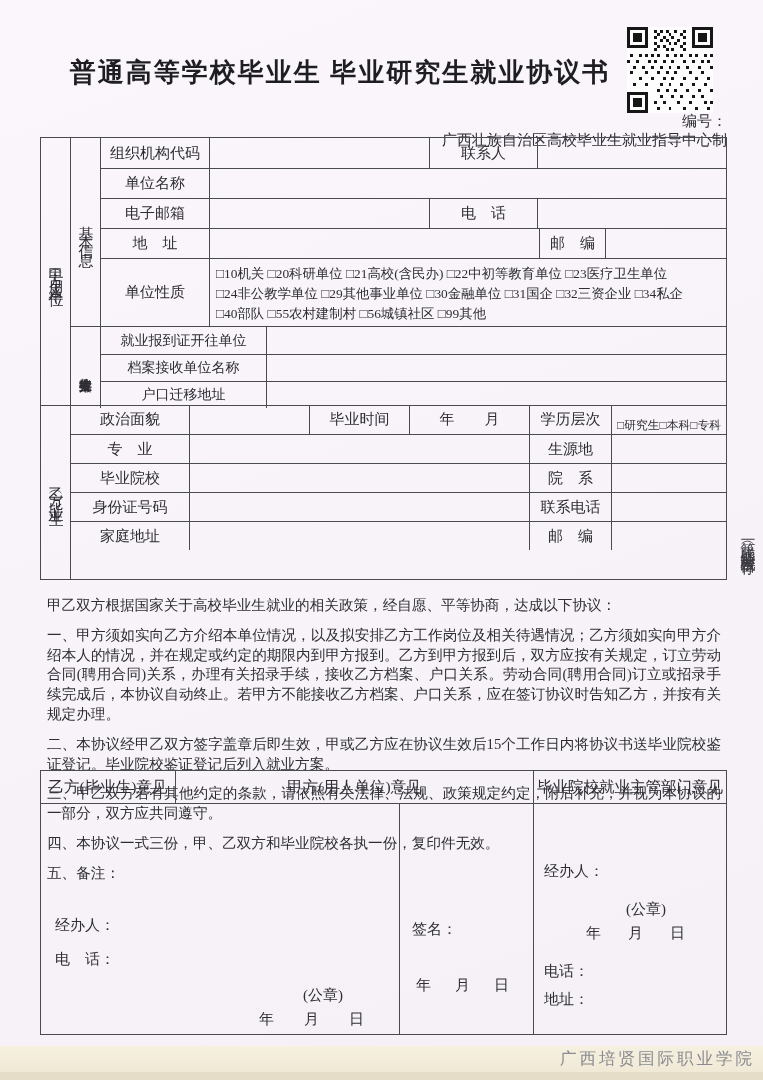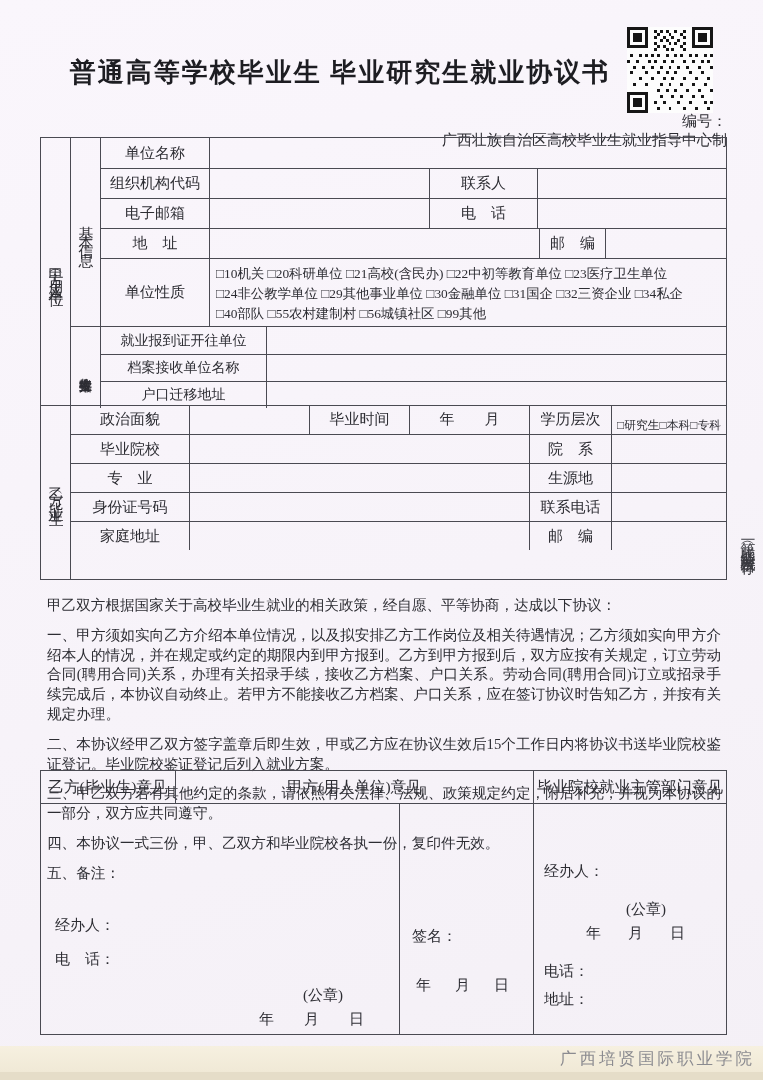--- a/index.html
+++ b/index.html
@@ -127,27 +127,27 @@
 
   <div class="tbl t1">
     <div class="hsplit">
       <div class="side sideA vtext">甲方（用人单位）</div>
       <div class="groups">
 
         <div class="group">
           <div class="side sideB vtext sideBasic">基本信息</div>
           <div class="rows">
             <div class="row h30">
-              <div class="c lab w108">单位名称</div>
-              <div class="c val"></div>
-            </div>
-            <div class="row h30">
               <div class="c lab w108">组织机构代码</div>
               <div class="c lab w220"></div>
               <div class="c lab w108">联系人</div>
+              <div class="c val"></div>
+            </div>
+            <div class="row h30">
+              <div class="c lab w108">单位名称</div>
               <div class="c val"></div>
             </div>
             <div class="row h30">
               <div class="c lab w108">电子邮箱</div>
               <div class="c lab w220"></div>
               <div class="c lab w108">电　话</div>
               <div class="c val"></div>
             </div>
             <div class="row h30">
               <div class="c lab w108">地　址</div>
@@ -195,29 +195,29 @@
       <div class="rows">
         <div class="row h29">
           <div class="c lab w118">政治面貌</div>
           <div class="c lab w120"></div>
           <div class="c lab w100">毕业时间</div>
           <div class="c lab w120">年　　月</div>
           <div class="c lab w82">学历层次</div>
           <div class="c val small">□研究生□本科□专科</div>
         </div>
         <div class="row h29">
+          <div class="c lab w118">专　业</div>
+          <div class="c lab w340"></div>
+          <div class="c lab w82">生源地</div>
+          <div class="c val"></div>
+        </div>
+        <div class="row h29">
           <div class="c lab w118">毕业院校</div>
           <div class="c lab w340"></div>
           <div class="c lab w82">院　系</div>
-          <div class="c val"></div>
-        </div>
-        <div class="row h29">
-          <div class="c lab w118">专　业</div>
-          <div class="c lab w340"></div>
-          <div class="c lab w82">生源地</div>
           <div class="c val"></div>
         </div>
         <div class="row h29">
           <div class="c lab w118">身份证号码</div>
           <div class="c lab w340"></div>
           <div class="c lab w82">联系电话</div>
           <div class="c val"></div>
         </div>
         <div class="row h29">
           <div class="c lab w118">家庭地址</div>
@@ -247,21 +247,21 @@
       <div class="c wC">毕业院校就业主管部门意见</div>
     </div>
     <div class="body">
       <div class="bcell wA">
         <span class="pos" style="left:14px;top:112px;">经办人：</span>
         <span class="pos" style="left:14px;top:146px;">电　话：</span>
         <span class="pos" style="left:262px;top:182px;">(公章)</span>
         <span class="pos" style="left:218px;top:206px;">年　　月　　日</span>
       </div>
       <div class="bcell wB">
-        <span class="pos" style="left:12px;top:123px;">签名：</span>
+        <span class="pos" style="left:12px;top:116px;">签名：</span>
         <span class="pos" style="left:16px;top:172px;letter-spacing:-2px;">年　　月　　日</span>
       </div>
       <div class="bcell wC">
         <span class="pos" style="left:10px;top:58px;">经办人：</span>
         <span class="pos" style="left:92px;top:96px;">(公章)</span>
         <span class="pos" style="left:52px;top:120px;letter-spacing:-1px;">年　　月　　日</span>
         <span class="pos" style="left:10px;top:158px;">电话：</span>
         <span class="pos" style="left:10px;top:186px;">地址：</span>
       </div>
     </div>

